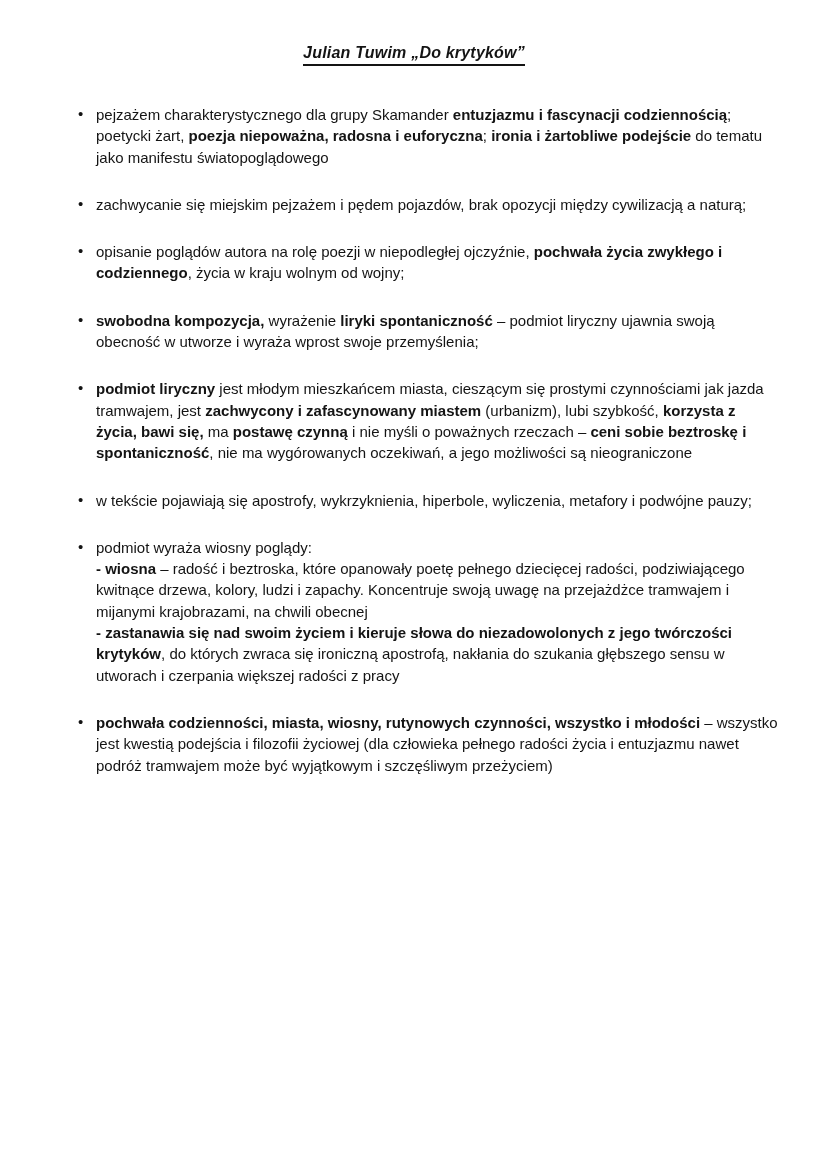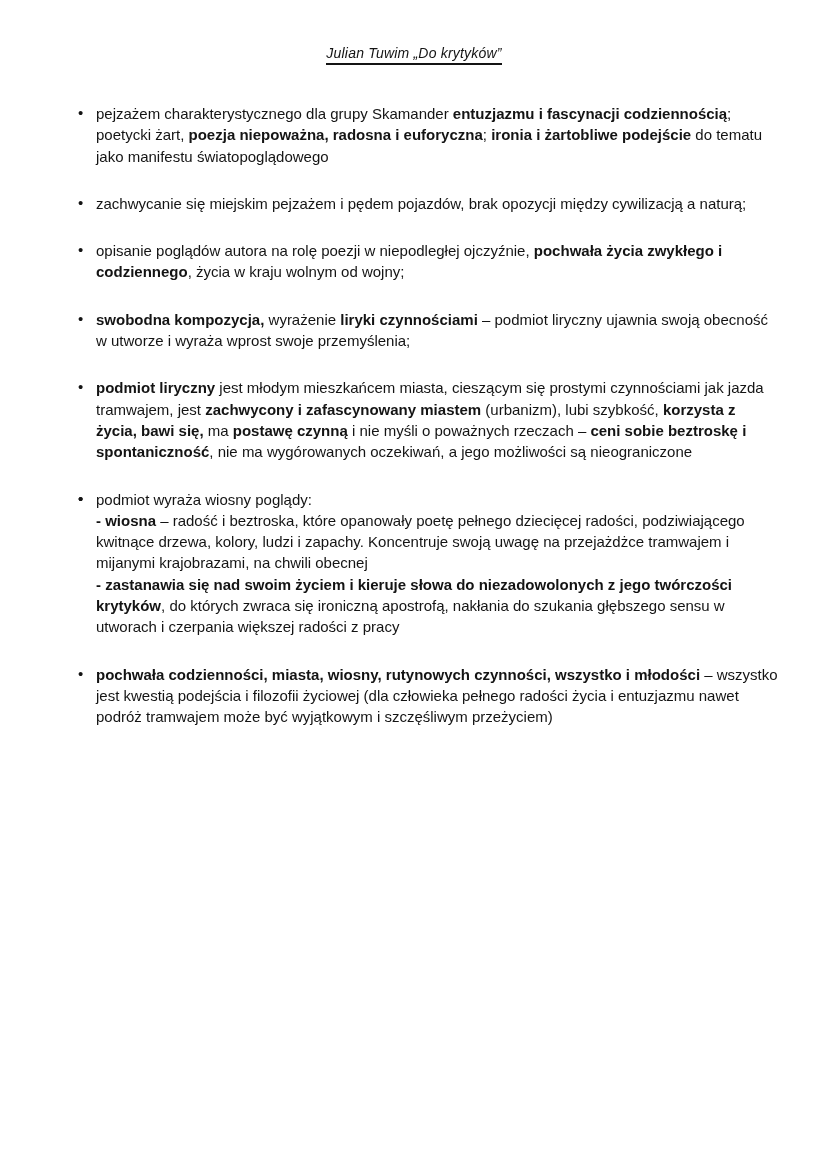--- a/index.html
+++ b/index.html
@@ -16,22 +16,22 @@
     color: #141414;
     overflow: hidden;
     box-sizing: border-box;
   }
   .title-wrap {
     text-align: center;
     padding-top: 44px;
   }
   .doc-title {
     display: inline-block;
-    font-size: 14px;
-    font-weight: normal;
+    font-size: 16px;
+    font-weight: bold;
     font-style: italic;
     letter-spacing: 0.2px;
     border-bottom: 2px solid #141414;
     padding-bottom: 2px;
     color: #141414;
   }
   .bullet-list {
     list-style: none;
     margin: 38px 0 0 0;
     padding: 0 50px 0 78px;
@@ -81,30 +81,31 @@
       <span class="bullet-text"><span>zachwycanie się miejskim pejzażem i pędem pojazdów, brak opozycji między cywilizacją a naturą;</span></span>
     </li>
 
     <li class="bullet-item">
       <span class="bullet-marker">•</span>
       <span class="bullet-text"><span>opisanie poglądów autora na rolę poezji w niepodległej ojczyźnie, </span><span class="b">pochwała życia zwykłego i codziennego</span><span>, życia w kraju wolnym od wojny;</span></span>
     </li>
 
     <li class="bullet-item">
       <span class="bullet-marker">•</span>
-      <span class="bullet-text"><span class="b">swobodna kompozycja,</span><span> wyrażenie </span><span class="b">liryki czynnościami</span><span> – podmiot liryczny ujawnia swoją obecność w utworze i wyraża wprost swoje przemyślenia;</span></span>
+      <span class="bullet-text"><span class="b">swobodna kompozycja,</span><span> wyrażenie </span><span class="b">liryki spontaniczność</span><span> – podmiot liryczny ujawnia swoją obecność w utworze i wyraża wprost swoje przemyślenia;</span></span>
     </li>
 
     <li class="bullet-item">
       <span class="bullet-marker">•</span>
       <span class="bullet-text"><span class="b">podmiot liryczny</span><span> jest młodym mieszkańcem miasta, cieszącym się prostymi czynnościami jak jazda tramwajem, jest </span><span class="b">zachwycony i zafascynowany miastem</span><span> (urbanizm), lubi szybkość, </span><span class="b">korzysta z życia, bawi się,</span><span> ma </span><span class="b">postawę czynną</span><span> i nie myśli o poważnych rzeczach – </span><span class="b">ceni sobie beztroskę i spontaniczność</span><span>, nie ma wygórowanych oczekiwań, a jego możliwości są nieograniczone</span></span>
     </li>
 
     <li class="bullet-item">
       <span class="bullet-marker">•</span>
+      <span class="bullet-text"><span>w tekście pojawiają się apostrofy, wykrzyknienia, hiperbole, wyliczenia, metafory i podwójne pauzy;</span></span>
     </li>
 
     <li class="bullet-item">
       <span class="bullet-marker">•</span>
       <span class="bullet-text"><span>podmiot wyraża wiosny poglądy:
 </span><span class="b">- wiosna</span><span> – radość i beztroska, które opanowały poetę pełnego dziecięcej radości, podziwiającego kwitnące drzewa, kolory, ludzi i zapachy. Koncentruje swoją uwagę na przejażdżce tramwajem i mijanymi krajobrazami, na chwili obecnej
 </span><span class="b">- zastanawia się nad swoim życiem i kieruje słowa do niezadowolonych z jego twórczości krytyków</span><span>, do których zwraca się ironiczną apostrofą, nakłania do szukania głębszego sensu w utworach i czerpania większej radości z pracy</span></span>
     </li>
 
     <li class="bullet-item">

